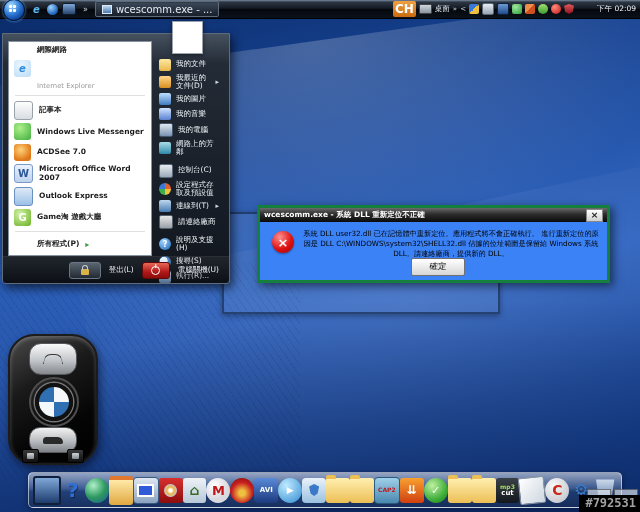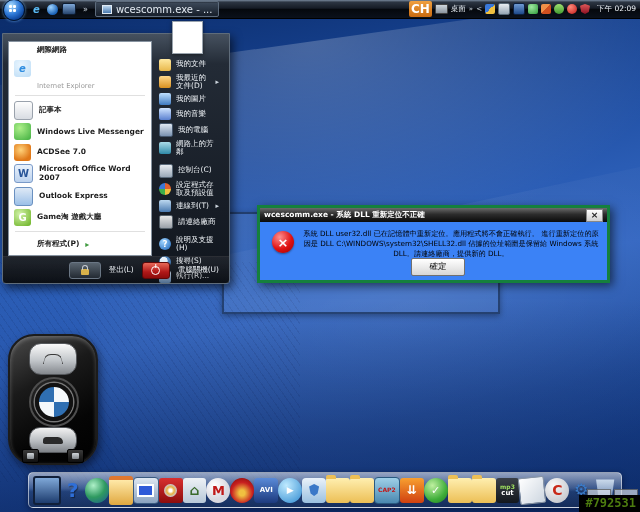--- a/index.html
+++ b/index.html
@@ -48,21 +48,21 @@
   .tray .tchev{color:#cfd8e2;font-size:7px;}
   .ticon{width:10px;height:10px;border-radius:2px;}
   .ti-sync{background:linear-gradient(135deg,#3a78d8 50%,#f0c040 50%);}
   .ti-photo{background:linear-gradient(#e8edf2,#97a6b4);border:1px solid #5a6a78;}
   .ti-display{background:linear-gradient(#6f9ad2,#1e4a8c);border:1px solid #0c2040;}
   .ti-green{background:radial-gradient(circle at 35% 30%,#9fe8a0,#2f9a3a);}
   .ti-orange{background:linear-gradient(135deg,#f09048 50%,#d05020 50%);}
   .ti-plug{background:linear-gradient(#9fe070,#3f9a30);border-radius:50%;}
   .ti-alarm{background:radial-gradient(circle at 35% 30%,#ff8a7a,#c01818);border-radius:50%;}
   .ti-shield{background:linear-gradient(#e05858,#8c1022);clip-path:polygon(50% 0,100% 18%,88% 80%,50% 100%,12% 80%,0 18%);}
-  .clock{color:#f2f6fa;font-size:7.5px;margin-left:4px;white-space:nowrap;}
+  .clock{color:#f2f6fa;font-size:7.5px;margin-left:20px;white-space:nowrap;}
 
   
   .startmenu{position:absolute;left:2px;top:33px;width:226px;height:249px;z-index:30;
     background:linear-gradient(#46515f,#232b36 12%,#171d26 70%,#10151d);
     border:1px solid #5f6c7a;border-radius:0 0 4px 4px;box-shadow:3px 4px 10px rgba(0,0,0,.6);}
   .userpic{position:absolute;left:169px;top:-13px;width:29px;height:31px;background:#fff;
     border:1px solid #9aa4ae;box-shadow:0 1px 4px rgba(0,0,0,.5);z-index:2;}
   .sm-left{position:absolute;left:5px;top:7px;width:142px;bottom:27px;background:#fff;
     border:1px solid #8793a0;display:flex;flex-direction:column;padding:3px 0;}
   .sm-item{display:flex;align-items:center;gap:6px;padding:2px 5px;min-height:16px;}
@@ -209,21 +209,21 @@
     transform:rotate(-6deg);border-radius:2px;}
   .dk-ccleaner{background:radial-gradient(circle at 35% 30%,#f8f8f8,#b8bcc4);border-radius:50%;
     color:#c82818;font-size:14px;}
   .dk-gears{background:transparent;color:#3a7ac8;font-size:16px;text-shadow:0 1px 1px rgba(0,0,0,.35);}
   .dk-trash{background:linear-gradient(rgba(225,238,250,.85),rgba(130,160,200,.55));
     clip-path:polygon(12% 8%,88% 8%,76% 96%,24% 96%);border-radius:2px;}
 
   
   .wm-strip{position:absolute;right:2px;bottom:16px;z-index:50;display:flex;gap:3px;}
   .wm-strip i{display:block;width:22px;height:5px;background:rgba(230,235,240,.65);border:1px solid rgba(20,20,20,.5);}
-  .watermark{position:absolute;right:0;bottom:0;z-index:50;background:#000;color:#4d7c0f;
+  .watermark{position:absolute;right:0;bottom:0;z-index:50;background:#000;color:#a3a3a3;
     font-family:"DejaVu Sans Mono","Liberation Mono",monospace;font-size:12px;font-weight:bold;
     padding:1px 4px 2px 6px;}
 </style>
 </head>
 <body>
 
 <div class="wallpaper">
   <div class="sweep1"></div>
   <div class="sweep2"></div>
   <div class="lines"></div>

